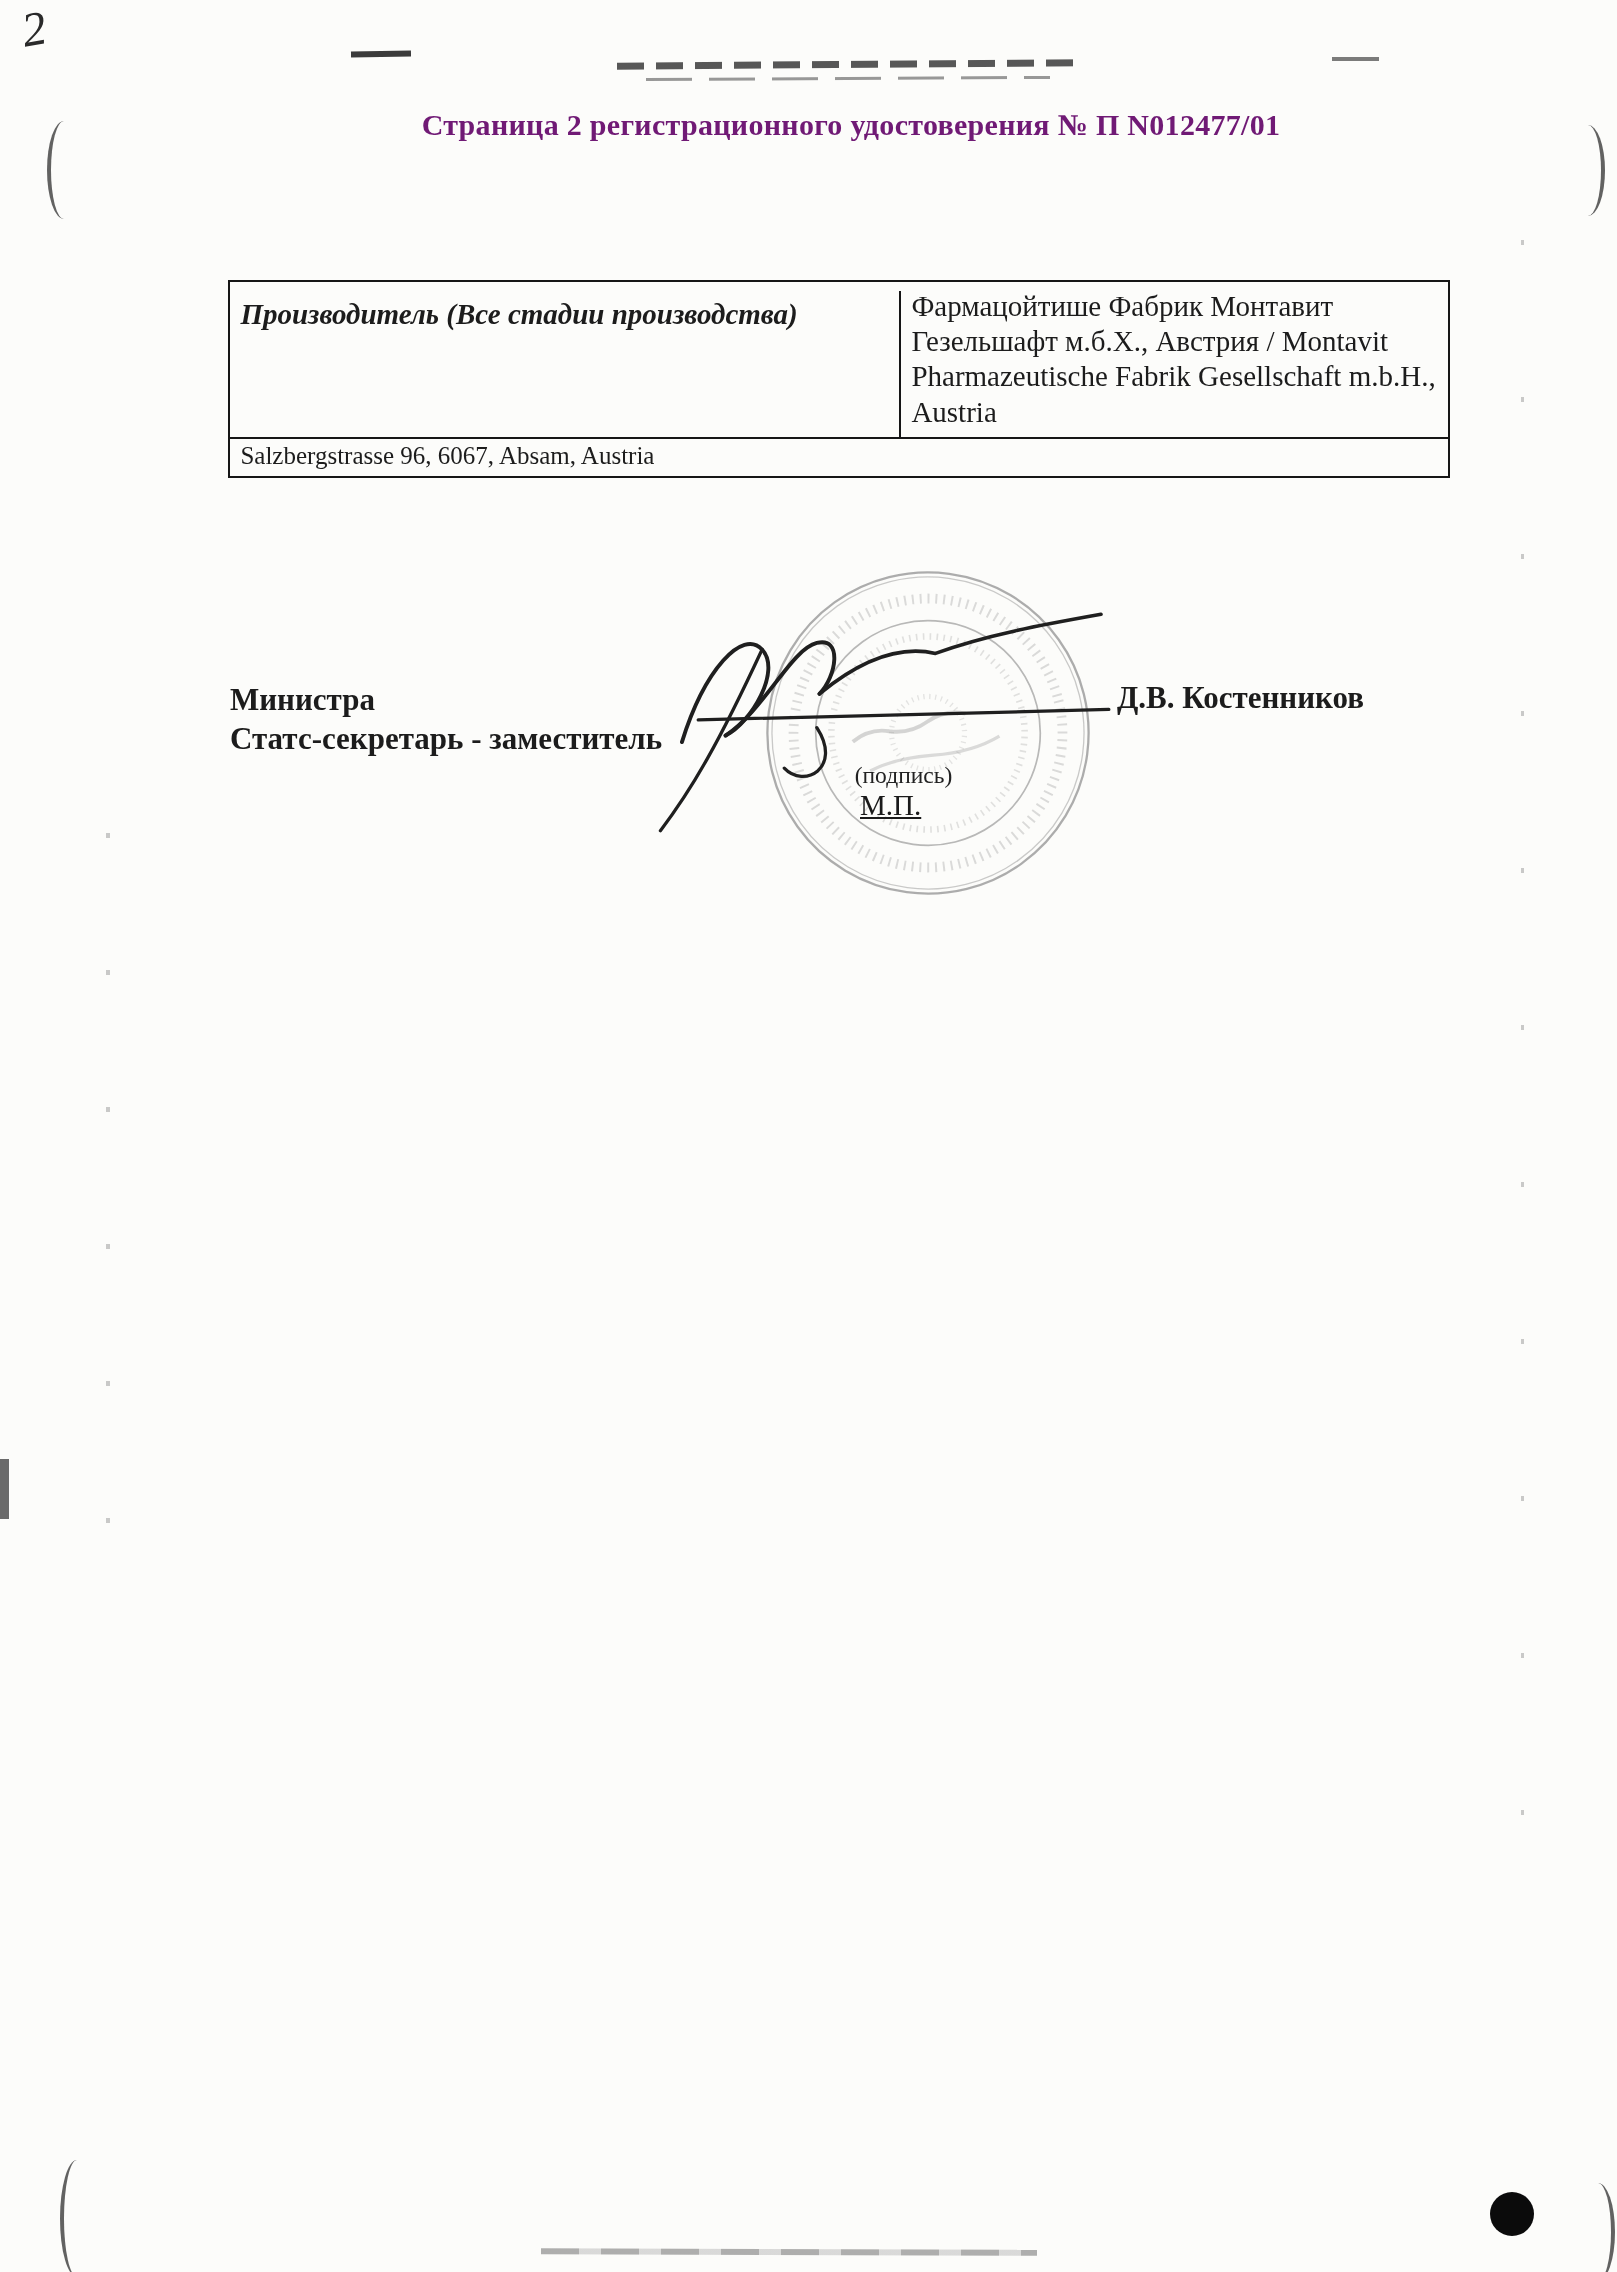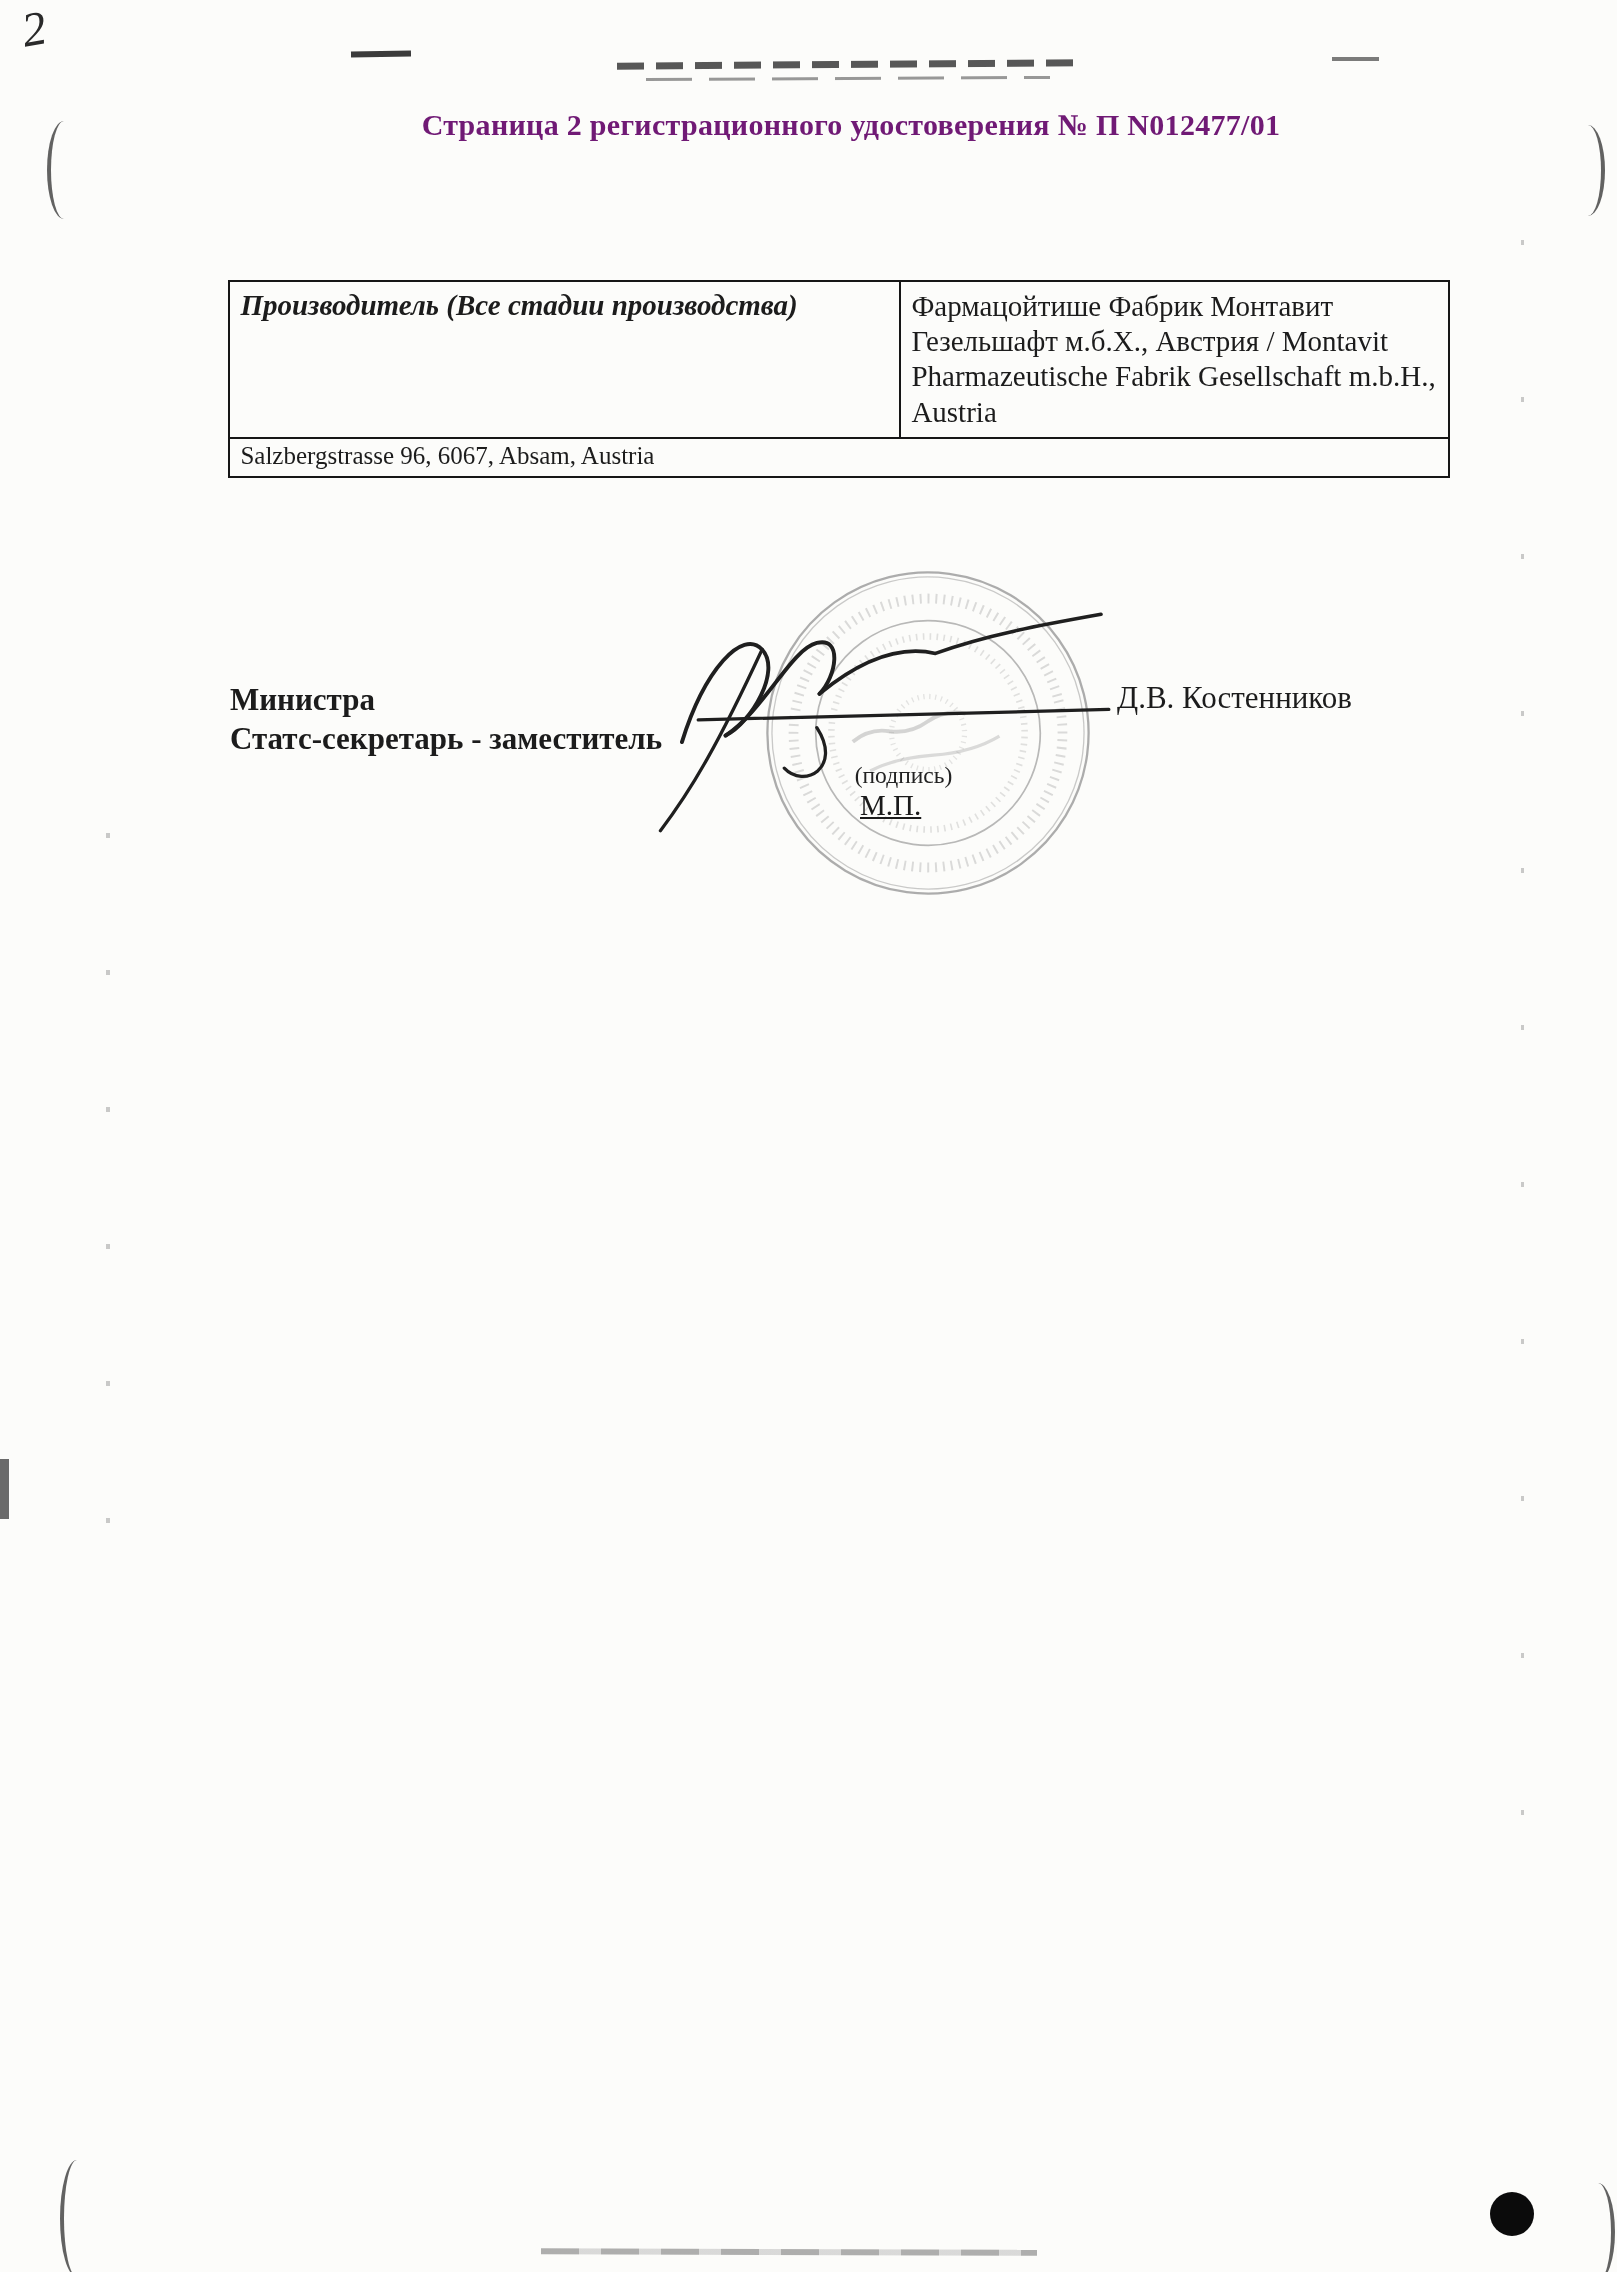--- a/index.html
+++ b/index.html
@@ -13,27 +13,27 @@
   
   .hand-two{left:22px;top:1.3px;font-size:48px;font-style:italic;transform:rotate(-10deg);color:#2a2a2a;}
 
   
   .page-header{left:117px;top:108px;width:1468px;text-align:center;font-size:30px;letter-spacing:0.3px;color:#701a75;font-weight:bold;}
 
   
   .tbl{left:228px;top:280px;width:1218px;border:2.6px solid #161616;background:transparent;}
   .tbl-header{padding:5.2px 10.4px 6.5px 10.4px;font-size:29px;font-weight:bold;line-height:1.22;border-bottom:2.6px solid #161616;}
   .tbl-row2{display:flex;border-bottom:2.6px solid #161616;}
-  .cell-left{width:671px;padding:6.5px 10.4px;font-size:29px;font-weight:bold;font-style:italic;border-right:2.6px solid #161616;box-sizing:border-box;}
+  .cell-left{width:671px;padding:6.5px 10.4px;font-size:29px;font-weight:bold;font-style:italic;border-right:2.6px solid #161616;box-sizing:border-box;margin-top:9px;}
   .cell-right{flex:1;padding:6.5px 10.4px;font-size:29px;line-height:1.22;}
   .tbl-addr{padding:3.9px 10.4px 5.2px 10.4px;font-size:25px;}
 
   
   .sig-title{left:230px;top:680px;width:496px;font-size:31px;font-weight:bold;line-height:1.26;}
-  .signatory-name{left:1117px;top:680px;width:300px;font-size:31px;font-weight:normal;}
+  .signatory-name{left:1117px;top:680px;width:300px;font-size:31px;font-weight:bold;}
   .sig-caption{left:845px;top:748px;width:117px;text-align:center;font-size:23.5px;color:#222;margin-top:14px;}
   .seal-caption{left:860px;top:789px;font-size:29px;color:#1a1a1a;text-decoration:underline;}
 
   
   .streak-a{left:351px;top:51px;width:60px;height:5.9px;background:#3b3b3b;transform:rotate(-1deg);}
   .streak-b{left:617px;top:61px;width:467px;height:6.5px;opacity:.85;transform:rotate(-.4deg);
     background:repeating-linear-gradient(90deg,#3a3a3a 0 27px,transparent 27px 39px);}
   .streak-c{left:646px;top:77px;width:404px;height:2.6px;opacity:.6;transform:rotate(-.3deg);
     background:repeating-linear-gradient(90deg,#555 0 46px,transparent 46px 63px);}
   .streak-d{left:1332px;top:57px;width:47px;height:3.9px;background:#5a5a5a;opacity:.8;}

